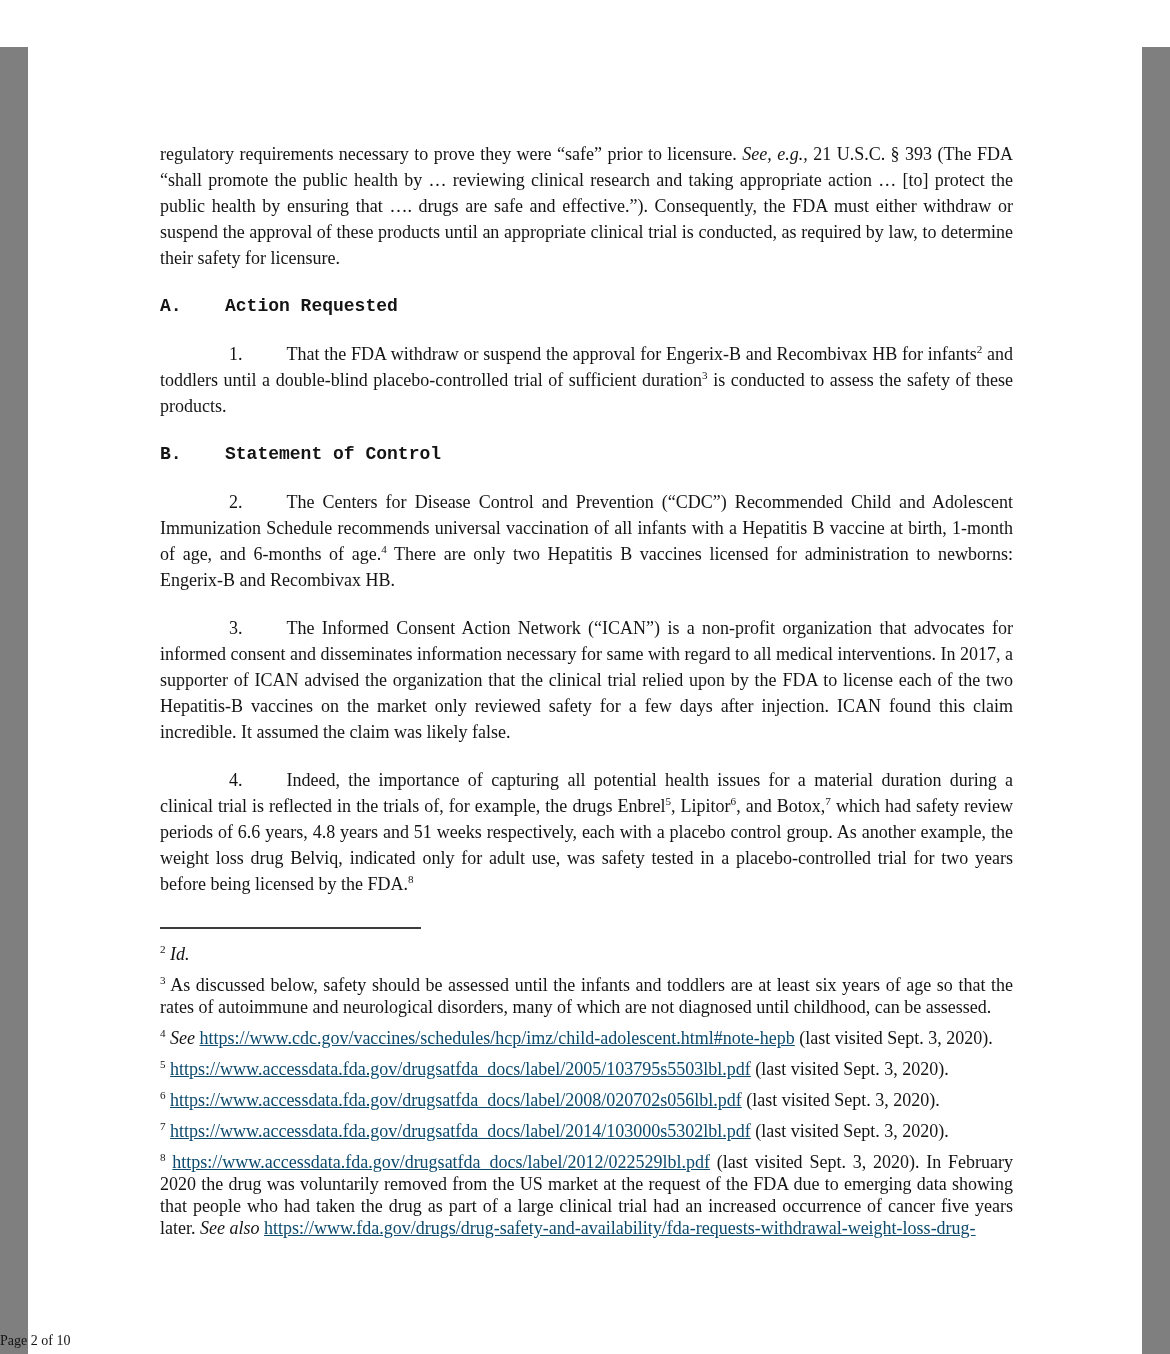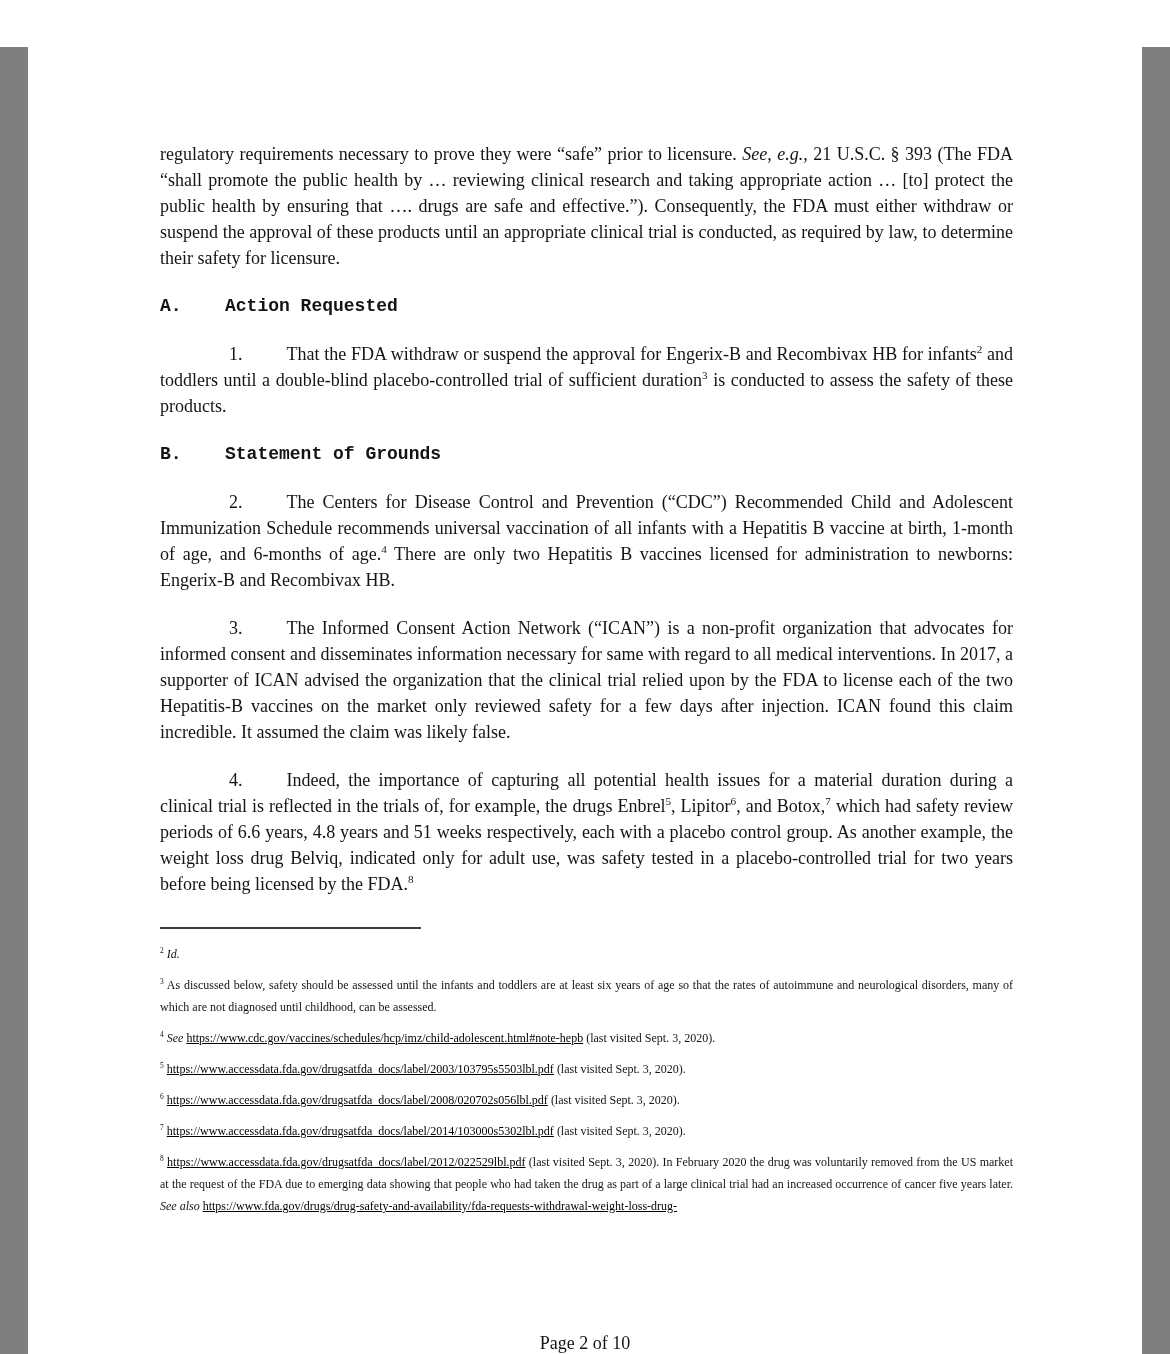--- a/index.html
+++ b/index.html
@@ -16,66 +16,66 @@
     margin:0 0 22px 0; color:#141414;
   }
   .para.indent { text-indent:69px; }
   .heading { font-size:18px; line-height:26px; font-weight:bold; margin:0 0 22px 0;font-family:Liberation Mono, monospace; }
   .h-label { display:inline-block; width:65px; }
   .fn-sep {
     width:261px; height:0; border:none; border-top:2px solid #3c3c3c;
     margin:30px 0 14px 0;
   }
   .footnote {
-    font-size:12px; line-height:22px; text-align:justify;
+    font-size:18px; line-height:22px; text-align:justify;
     margin:0 0 9px 0; overflow-wrap:break-word;
   }
   .page-footer {
     position:absolute; left:0; right:0; top:1286px;
-    text-align:center; font-size:18px; color:#141414;
+    font-size:14px; color:#141414;
   }
   
   .run.i   { font-style:italic; }
   .run.b   { font-weight:normal; }
   .run.sup { font-size:0.62em; vertical-align:super; line-height:0; }
-  .run.a   { color:#000000; text-decoration:underline; cursor:pointer; }
+  .run.a   { color:#0c4a6e; text-decoration:underline; cursor:pointer; }
   .run.tab { display:inline-block; width:44px; }
 </style>
 </head>
 <body>
 
 <div class="screen">
   <div class="gutter left"></div>
   <div class="gutter right"></div>
 
   <div class="content">
 
     <p class="para"><span class="run">regulatory requirements necessary to prove they were “safe” prior to licensure.  </span><span class="run i">See, e.g.,</span><span class="run"> 21 U.S.C. § 393 (The FDA “shall promote the public health by … reviewing clinical research and taking appropriate action … [to] protect the public health by ensuring that ….  drugs are safe and effective.”).  Consequently, the FDA must either withdraw or suspend the approval of these products until an appropriate clinical trial is conducted, as required by law, to determine their safety for licensure.</span></p>
 
     <div class="heading">
       <span class="h-label">A.</span><span>Action Requested</span>
     </div>
 
     <p class="para indent"><span class="run">1.</span><span class="run tab"></span><span class="run">That the FDA withdraw or suspend the approval for Engerix-B and Recombivax HB for infants</span><span class="run sup">2</span><span class="run"> and toddlers until a double-blind placebo-controlled trial of sufficient duration</span><span class="run sup">3</span><span class="run"> is conducted to assess the safety of these products.</span></p>
 
     <div class="heading">
-      <span class="h-label">B.</span><span>Statement of Grounds</span>
+      <span class="h-label">B.</span><span>Statement of Control</span>
     </div>
 
     <p class="para indent"><span class="run">2.</span><span class="run tab"></span><span class="run">The Centers for Disease Control and Prevention (“</span><span class="run b">CDC</span><span class="run">”) Recommended Child and Adolescent Immunization Schedule recommends universal vaccination of all infants with a Hepatitis B vaccine at birth, 1-month of age, and 6-months of age.</span><span class="run sup">4</span><span class="run">  There are only two Hepatitis B vaccines licensed for administration to newborns: Engerix-B and Recombivax HB.</span></p>
 
     <p class="para indent"><span class="run">3.</span><span class="run tab"></span><span class="run">The Informed Consent Action Network (“</span><span class="run b">ICAN</span><span class="run">”) is a non-profit organization that advocates for informed consent and disseminates information necessary for same with regard to all medical interventions.  In 2017, a supporter of ICAN advised the organization that the clinical trial relied upon by the FDA to license each of the two Hepatitis-B vaccines on the market only reviewed safety for a few days after injection.  ICAN found this claim incredible.  It assumed the claim was likely false.</span></p>
 
     <p class="para indent"><span class="run">4.</span><span class="run tab"></span><span class="run">Indeed, the importance of capturing all potential health issues for a material duration during a clinical trial is reflected in the trials of, for example, the drugs Enbrel</span><span class="run sup">5</span><span class="run">, Lipitor</span><span class="run sup">6</span><span class="run">, and Botox,</span><span class="run sup">7</span><span class="run"> which had safety review periods of 6.6 years, 4.8 years and 51 weeks respectively, each with a placebo control group.  As another example, the weight loss drug Belviq, indicated only for adult use, was safety tested in a placebo-controlled trial for two years before being licensed by the FDA.</span><span class="run sup">8</span></p>
 
     <div class="fn-sep"></div>
 
     <p class="footnote"><span class="run sup">2</span><span class="run"> </span><span class="run i">Id.</span></p>
     <p class="footnote"><span class="run sup">3</span><span class="run"> As discussed below, safety should be assessed until the infants and toddlers are at least six years of age so that the rates of autoimmune and neurological disorders, many of which are not diagnosed until childhood, can be assessed.</span></p>
     <p class="footnote"><span class="run sup">4</span><span class="run"> </span><span class="run i">See</span><span class="run"> </span><a class="run a">https://www.cdc.gov/vaccines/schedules/hcp/imz/child-adolescent.html#note-hepb</a><span class="run"> (last visited Sept. 3, 2020).</span></p>
-    <p class="footnote"><span class="run sup">5</span><span class="run"> </span><a class="run a">https://www.accessdata.fda.gov/drugsatfda_docs/label/2003/103795s5503lbl.pdf</a><span class="run"> (last visited Sept. 3, 2020).</span></p>
+    <p class="footnote"><span class="run sup">5</span><span class="run"> </span><a class="run a">https://www.accessdata.fda.gov/drugsatfda_docs/label/2005/103795s5503lbl.pdf</a><span class="run"> (last visited Sept. 3, 2020).</span></p>
     <p class="footnote"><span class="run sup">6</span><span class="run"> </span><a class="run a">https://www.accessdata.fda.gov/drugsatfda_docs/label/2008/020702s056lbl.pdf</a><span class="run"> (last visited Sept. 3, 2020).</span></p>
     <p class="footnote"><span class="run sup">7</span><span class="run"> </span><a class="run a">https://www.accessdata.fda.gov/drugsatfda_docs/label/2014/103000s5302lbl.pdf</a><span class="run"> (last visited Sept. 3, 2020).</span></p>
     <p class="footnote"><span class="run sup">8</span><span class="run"> </span><a class="run a">https://www.accessdata.fda.gov/drugsatfda_docs/label/2012/022529lbl.pdf</a><span class="run"> (last visited Sept. 3, 2020).  In February 2020 the drug was voluntarily removed from the US market at the request of the FDA due to emerging data showing that people who had taken the drug as part of a large clinical trial had an increased occurrence of cancer five years later.  </span><span class="run i">See also</span><span class="run"> </span><a class="run a">https://www.fda.gov/drugs/drug-safety-and-availability/fda-requests-withdrawal-weight-loss-drug-</a></p>
   </div>
 
   <div class="page-footer">Page 2 of 10</div>
 </div>
 
 </body></html>

